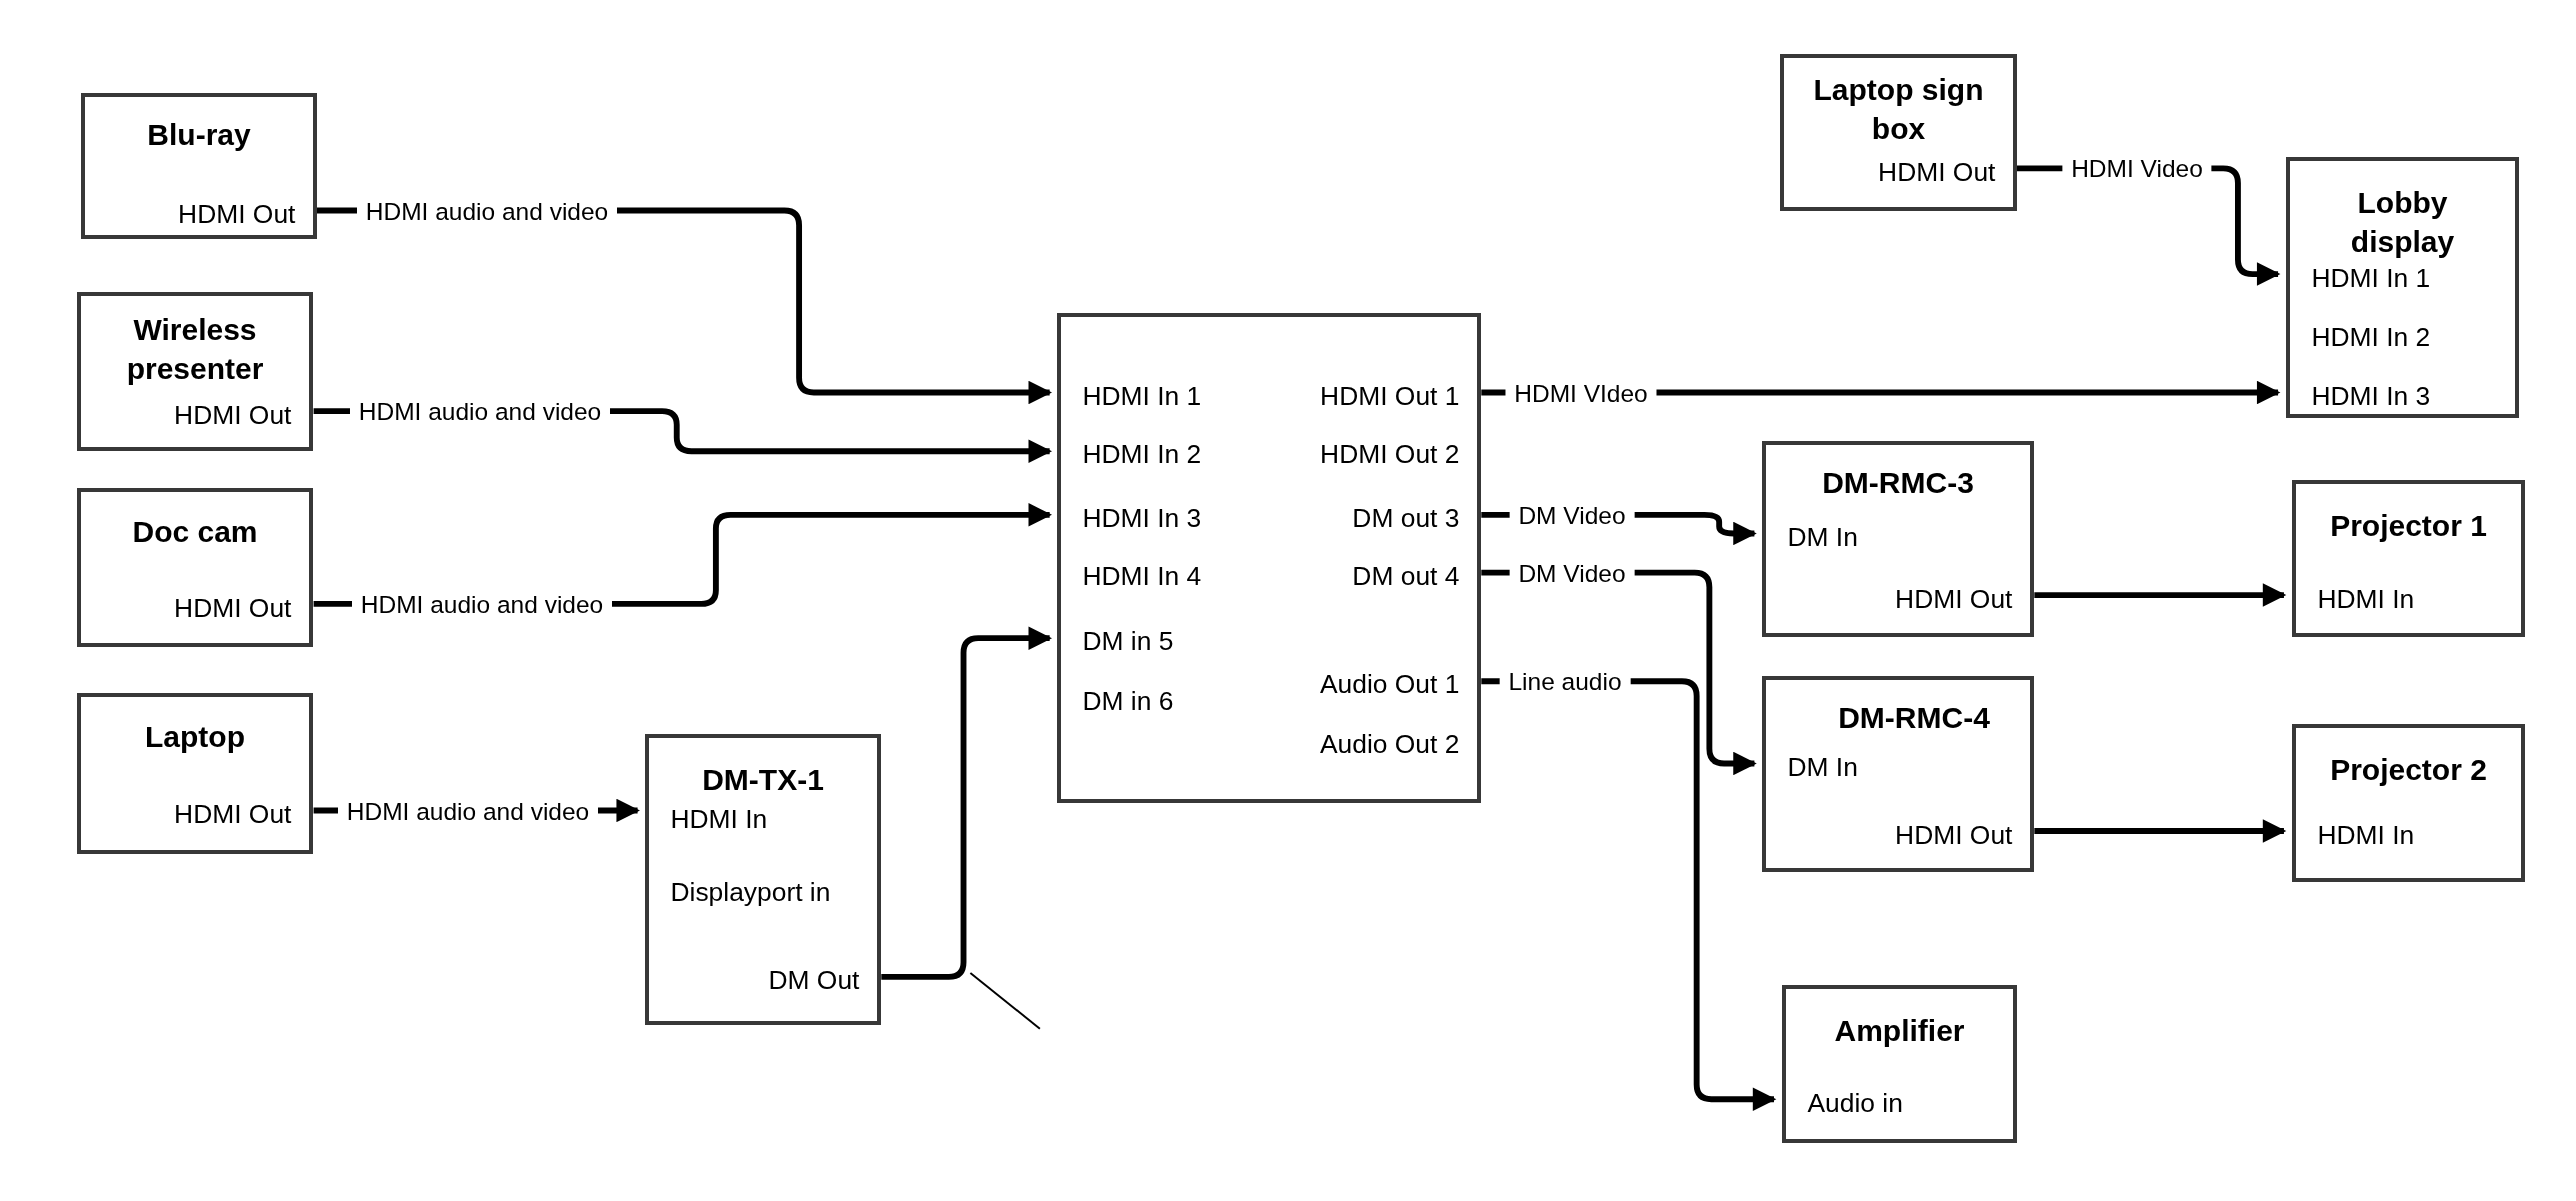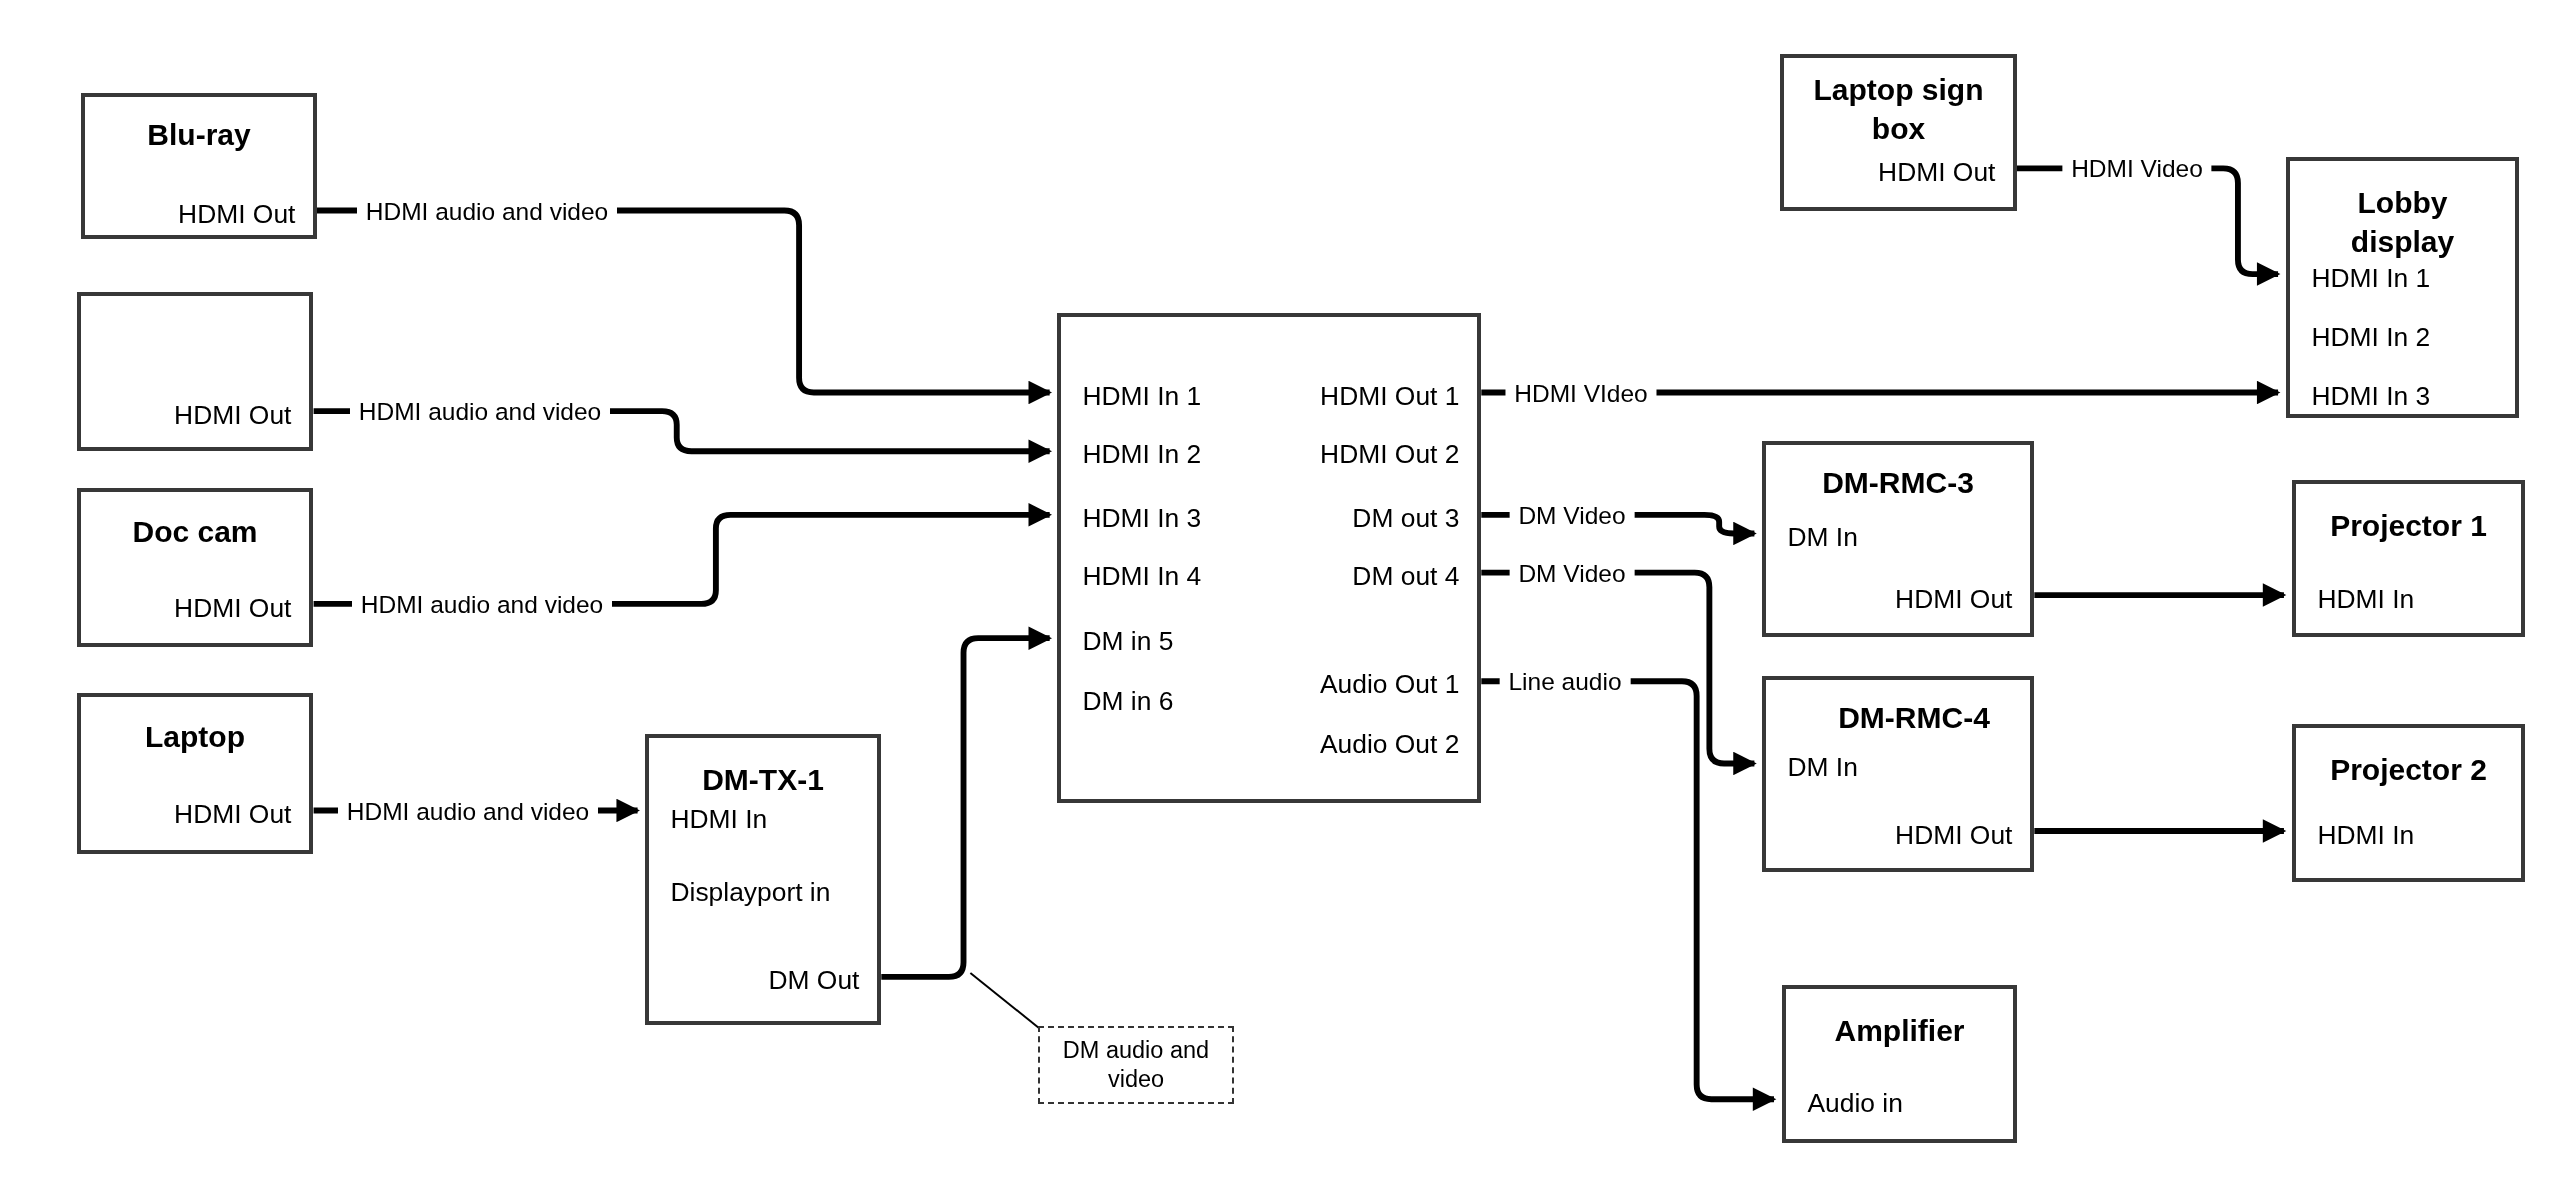--- a/index.html
+++ b/index.html
@@ -44,20 +44,21 @@
     </g>
     <path d="M991 994 L1062 1051" stroke="#000000" stroke-width="2" fill="none"></path>
   </svg>
 
   <div class="box" style="left:81px;top:93px;width:236px;height:146px;">
     <span class="title" style="margin-top:17.6px;">Blu-ray</span>
     <span class="port pr" style="top:102px;">HDMI Out</span>
   </div>
 
   <div class="box" style="left:77px;top:292px;width:236px;height:159px;">
+    <span class="title" style="margin-top:13.7px;max-width:166px;">Wireless presenter</span>
     <span class="port pr" style="top:104px;">HDMI Out</span>
   </div>
 
   <div class="box" style="left:77px;top:488px;width:236px;height:159px;">
     <span class="title" style="margin-top:19.6px;">Doc cam</span>
     <span class="port pr" style="top:101px;">HDMI Out</span>
   </div>
 
   <div class="box" style="left:77px;top:693px;width:236px;height:161px;">
     <span class="title" style="margin-top:19.6px;">Laptop</span>
@@ -128,18 +129,15 @@
   <span class="wire-label" style="left:487px;top:211px;">HDMI audio and video</span>
   <span class="wire-label" style="left:480px;top:411px;">HDMI audio and video</span>
   <span class="wire-label" style="left:482px;top:604px;">HDMI audio and video</span>
   <span class="wire-label" style="left:468px;top:811px;">HDMI audio and video</span>
   <span class="wire-label" style="left:1581px;top:393px;">HDMI VIdeo</span>
   <span class="wire-label" style="left:1572px;top:515px;">DM Video</span>
   <span class="wire-label" style="left:1572px;top:573px;">DM Video</span>
   <span class="wire-label" style="left:1565px;top:681px;">Line audio</span>
   <span class="wire-label" style="left:2137px;top:168px;">HDMI Video</span>
 
-  <div class="annotation" style="left:1038px;top:1026px;width:196px;height:78px;">
-    <span>DM audio and video</span>
-  </div>
 
 </div>
 
 
 </body></html>

